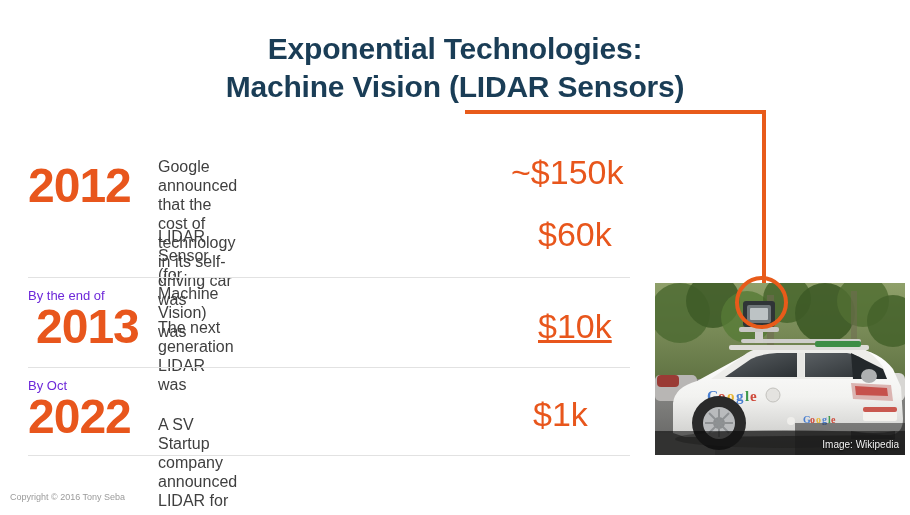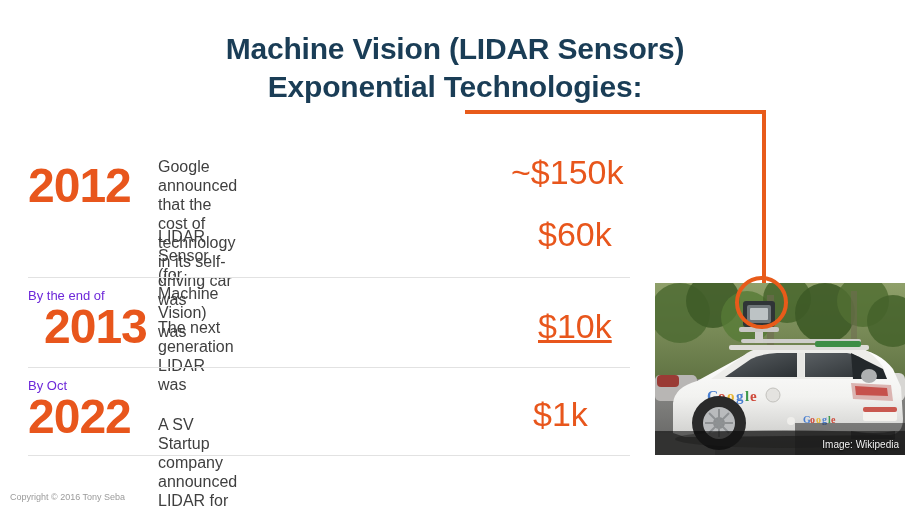--- a/index.html
+++ b/index.html
@@ -143,22 +143,22 @@
     font-size: 9px;
     line-height: 12px;
   }
 </style>
 </head>
 <body>
 
 <div id="slide">
 
   <div class="title-block">
+    <span class="title-line">Exponential Technologies:</span>
     <span class="title-line">Machine Vision (LIDAR Sensors)</span>
-    <span class="title-line">Exponential Technologies:</span>
   </div>
 
   <div class="connector-h"></div>
   <div class="connector-v"></div>
 
   <div class="rows">
 
     <div class="row">
       <div class="year" style="left:0px; top:14px;">2012</div>
       <div class="desc" style="left:130px; top:9px;">Google announced that the cost of
@@ -168,21 +168,21 @@
 
     <div class="row">
       <div class="desc" style="left:130px; top:79px;">LIDAR Sensor (for Machine Vision) was</div>
       <div class="price" style="left:510px; top:68px;">$60k</div>
     </div>
 
     <div class="divider" style="top:129px;"></div>
 
     <div class="row">
       <div class="prefix" style="left:0px; top:140px;">By the end of</div>
-      <div class="year" style="left:16px; top:155px;">2013</div>
+      <div class="year" style="left:8px; top:155px;">2013</div>
       <div class="desc" style="left:130px; top:170px;">The next generation LIDAR was</div>
       <div class="price" style="left:510px; top:160px;text-decoration:underline;">$10k</div>
     </div>
 
     <div class="divider" style="top:219px;"></div>
 
     <div class="row">
       <div class="prefix" style="left:0px; top:230px;">By Oct</div>
       <div class="year" style="left:0px; top:245px;">2022</div>
       <div class="desc" style="left:130px; top:267px;">A SV Startup company announced LIDAR for</div>

